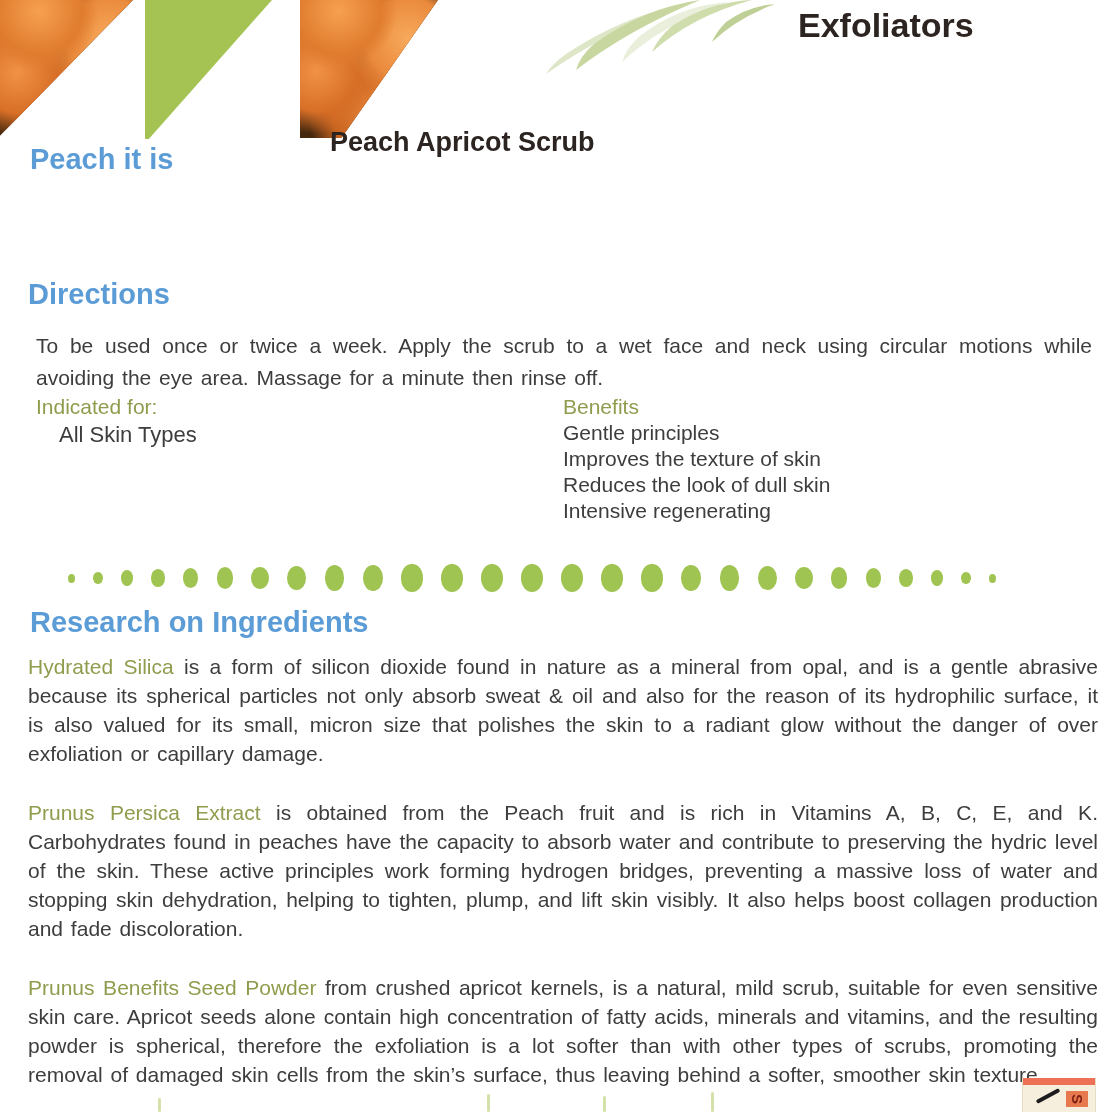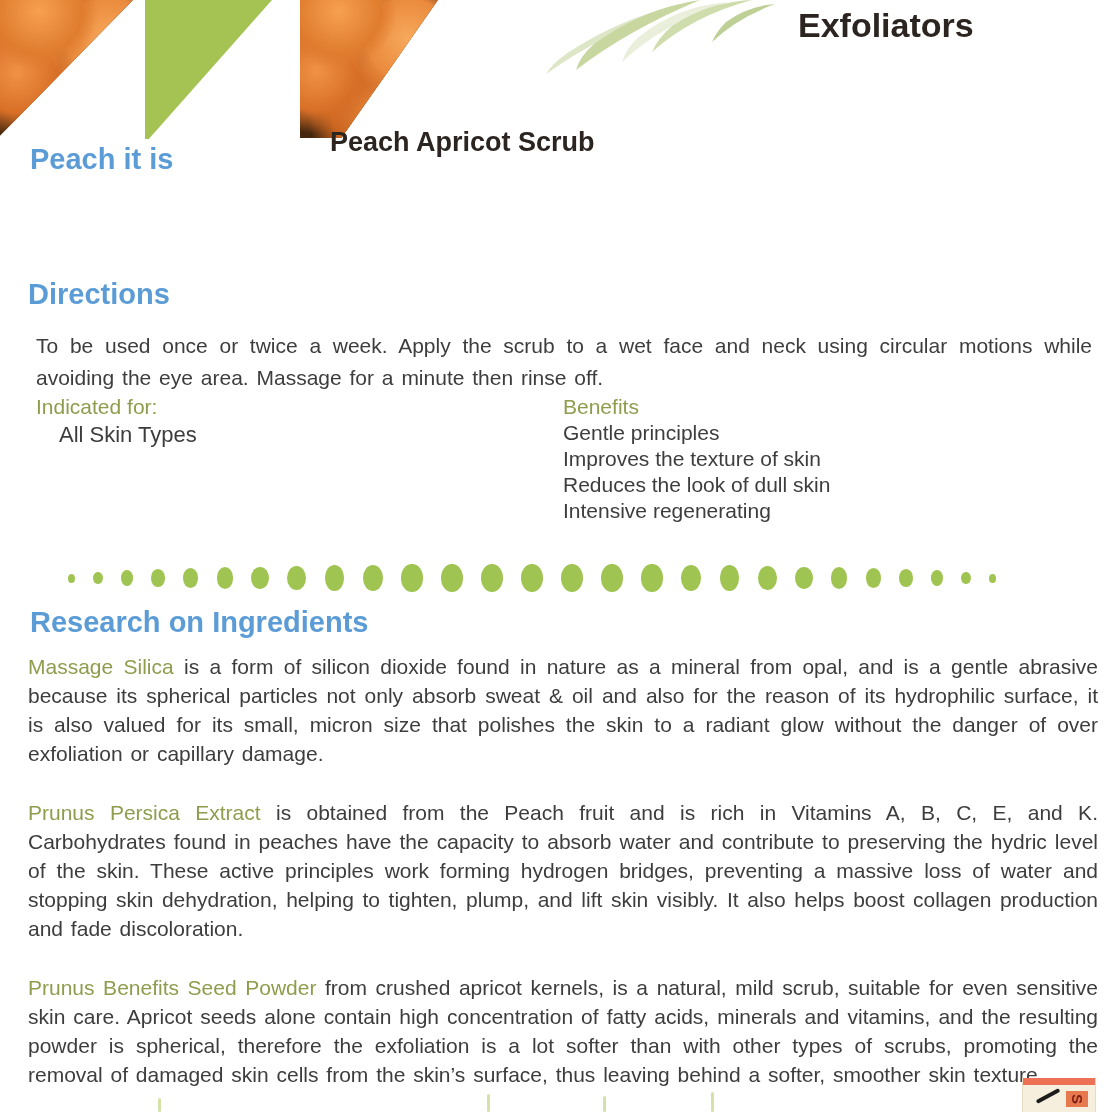--- a/index.html
+++ b/index.html
@@ -144,21 +144,21 @@
       <span class="dot" style="width: 15.1px; height: 19.4px; background: rgb(160, 196, 82);"></span>
       <span class="dot" style="width: 13.5px; height: 17.3px; background: rgb(160, 196, 82);"></span>
       <span class="dot" style="width: 11.8px; height: 15.1px; background: rgb(160, 196, 82);"></span>
       <span class="dot" style="width: 9.8px; height: 12.5px; background: rgb(160, 196, 82);"></span>
       <span class="dot" style="width: 7px; height: 9px; background: rgb(160, 196, 82);"></span>
     </div>
 
   <div class="abs h-blue" style="left:30px;top:606px;">Research on Ingredients</div>
 
   <p class="abs para" style="left:28px;top:652px;width:1070px;">
-    <span class="olive">Massage Silica</span>
+    <span class="olive">Hydrated Silica</span>
     <span>is a form of silicon dioxide found in nature as a mineral from opal, and is a gentle abrasive because its spherical particles not only absorb sweat &amp; oil and also for the reason of its hydrophilic surface, it is also valued for its small, micron size that polishes the skin to a radiant glow without the danger of over exfoliation or capillary damage.</span>
   </p>
 
   <p class="abs para" style="left:28px;top:798px;width:1070px;">
     <span class="olive">Prunus Persica Extract</span>
     <span>is obtained from the Peach fruit and is rich in Vitamins A, B, C, E, and K. Carbohydrates found in peaches have the capacity to absorb water and contribute to preserving the hydric level of the skin. These active principles work forming hydrogen bridges, preventing a massive loss of water and stopping skin dehydration, helping to tighten, plump, and lift skin visibly. It also helps boost collagen production and fade discoloration.</span>
   </p>
 
   <p class="abs para" style="left:28px;top:973px;width:1070px;">
     <span class="olive">Prunus Benefits Seed Powder</span>

